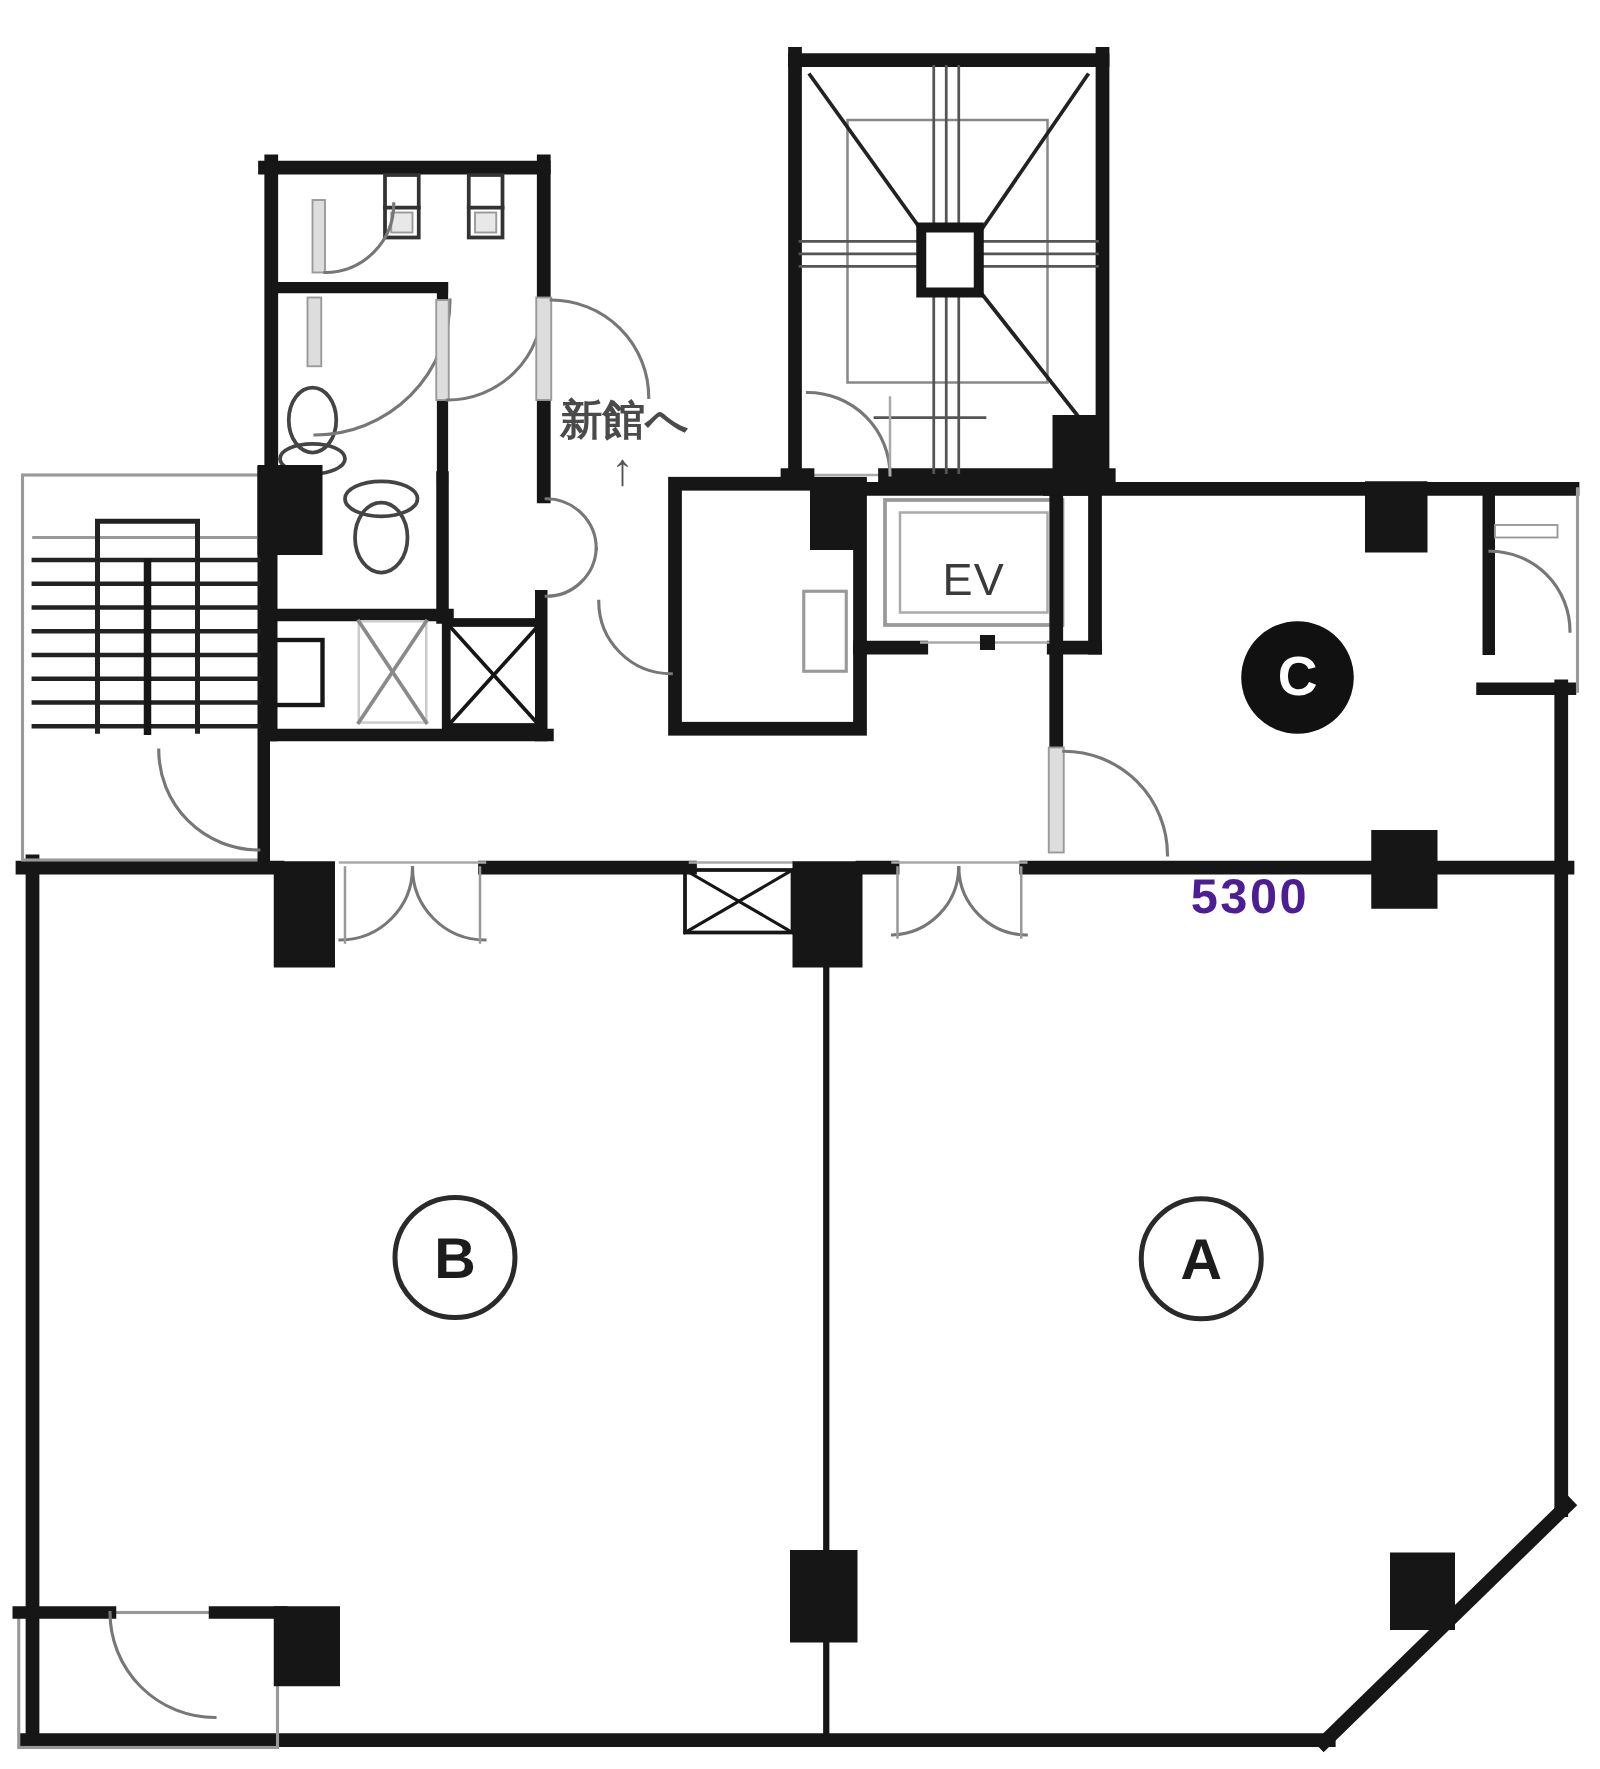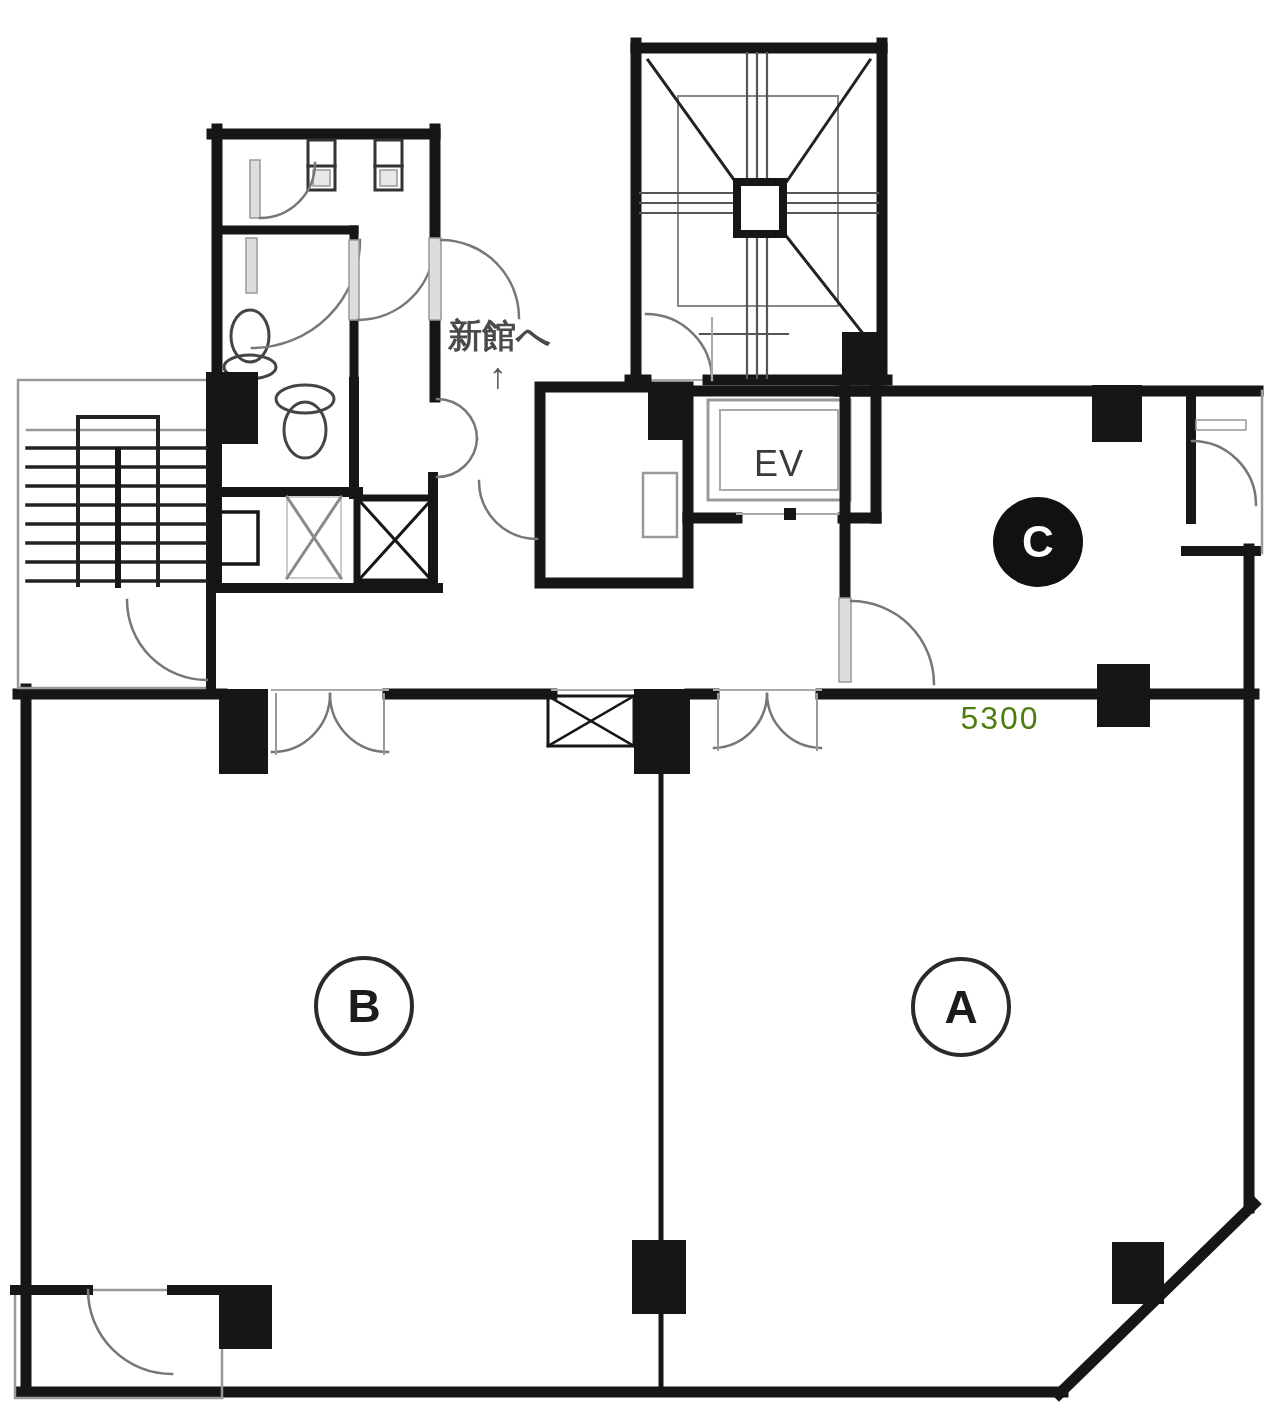--- a/index.html
+++ b/index.html
@@ -13,21 +13,21 @@
   .room-circle{
     position:absolute;border-radius:50%;display:flex;align-items:center;justify-content:center;
     font-weight:bold;
   }
   .room-outline{border:4px solid #2a2a2a;color:#1c1c1c;background:transparent;
     width:92px;height:92px;font-size:46px;}
   .room-filled{background:#111;color:#fff;width:90px;height:90px;font-size:44px;}
   .ev{font-size:36px;color:#3a3a3a;letter-spacing:1px;font-weight:500;}
   .annot{font-size:34px;font-weight:bold;color:#4a4a4a;}
   .arrow{font-size:36px;color:#555;font-weight:bold;}
-  .dim{font-size:32px;font-weight:normal;color:#4d7c0f;letter-spacing:2px;}
+  .dim{font-size:39px;font-weight:bold;color:#4c1d95;letter-spacing:2px;}
 </style>
 </head>
 <body>
 
 <div class="canvas">
 
 <svg class="plan" width="1280" height="1415" viewBox="0 0 1280 1415">
   <g stroke="#161616" fill="none" stroke-linecap="square">
 
     <g stroke-width="11">

